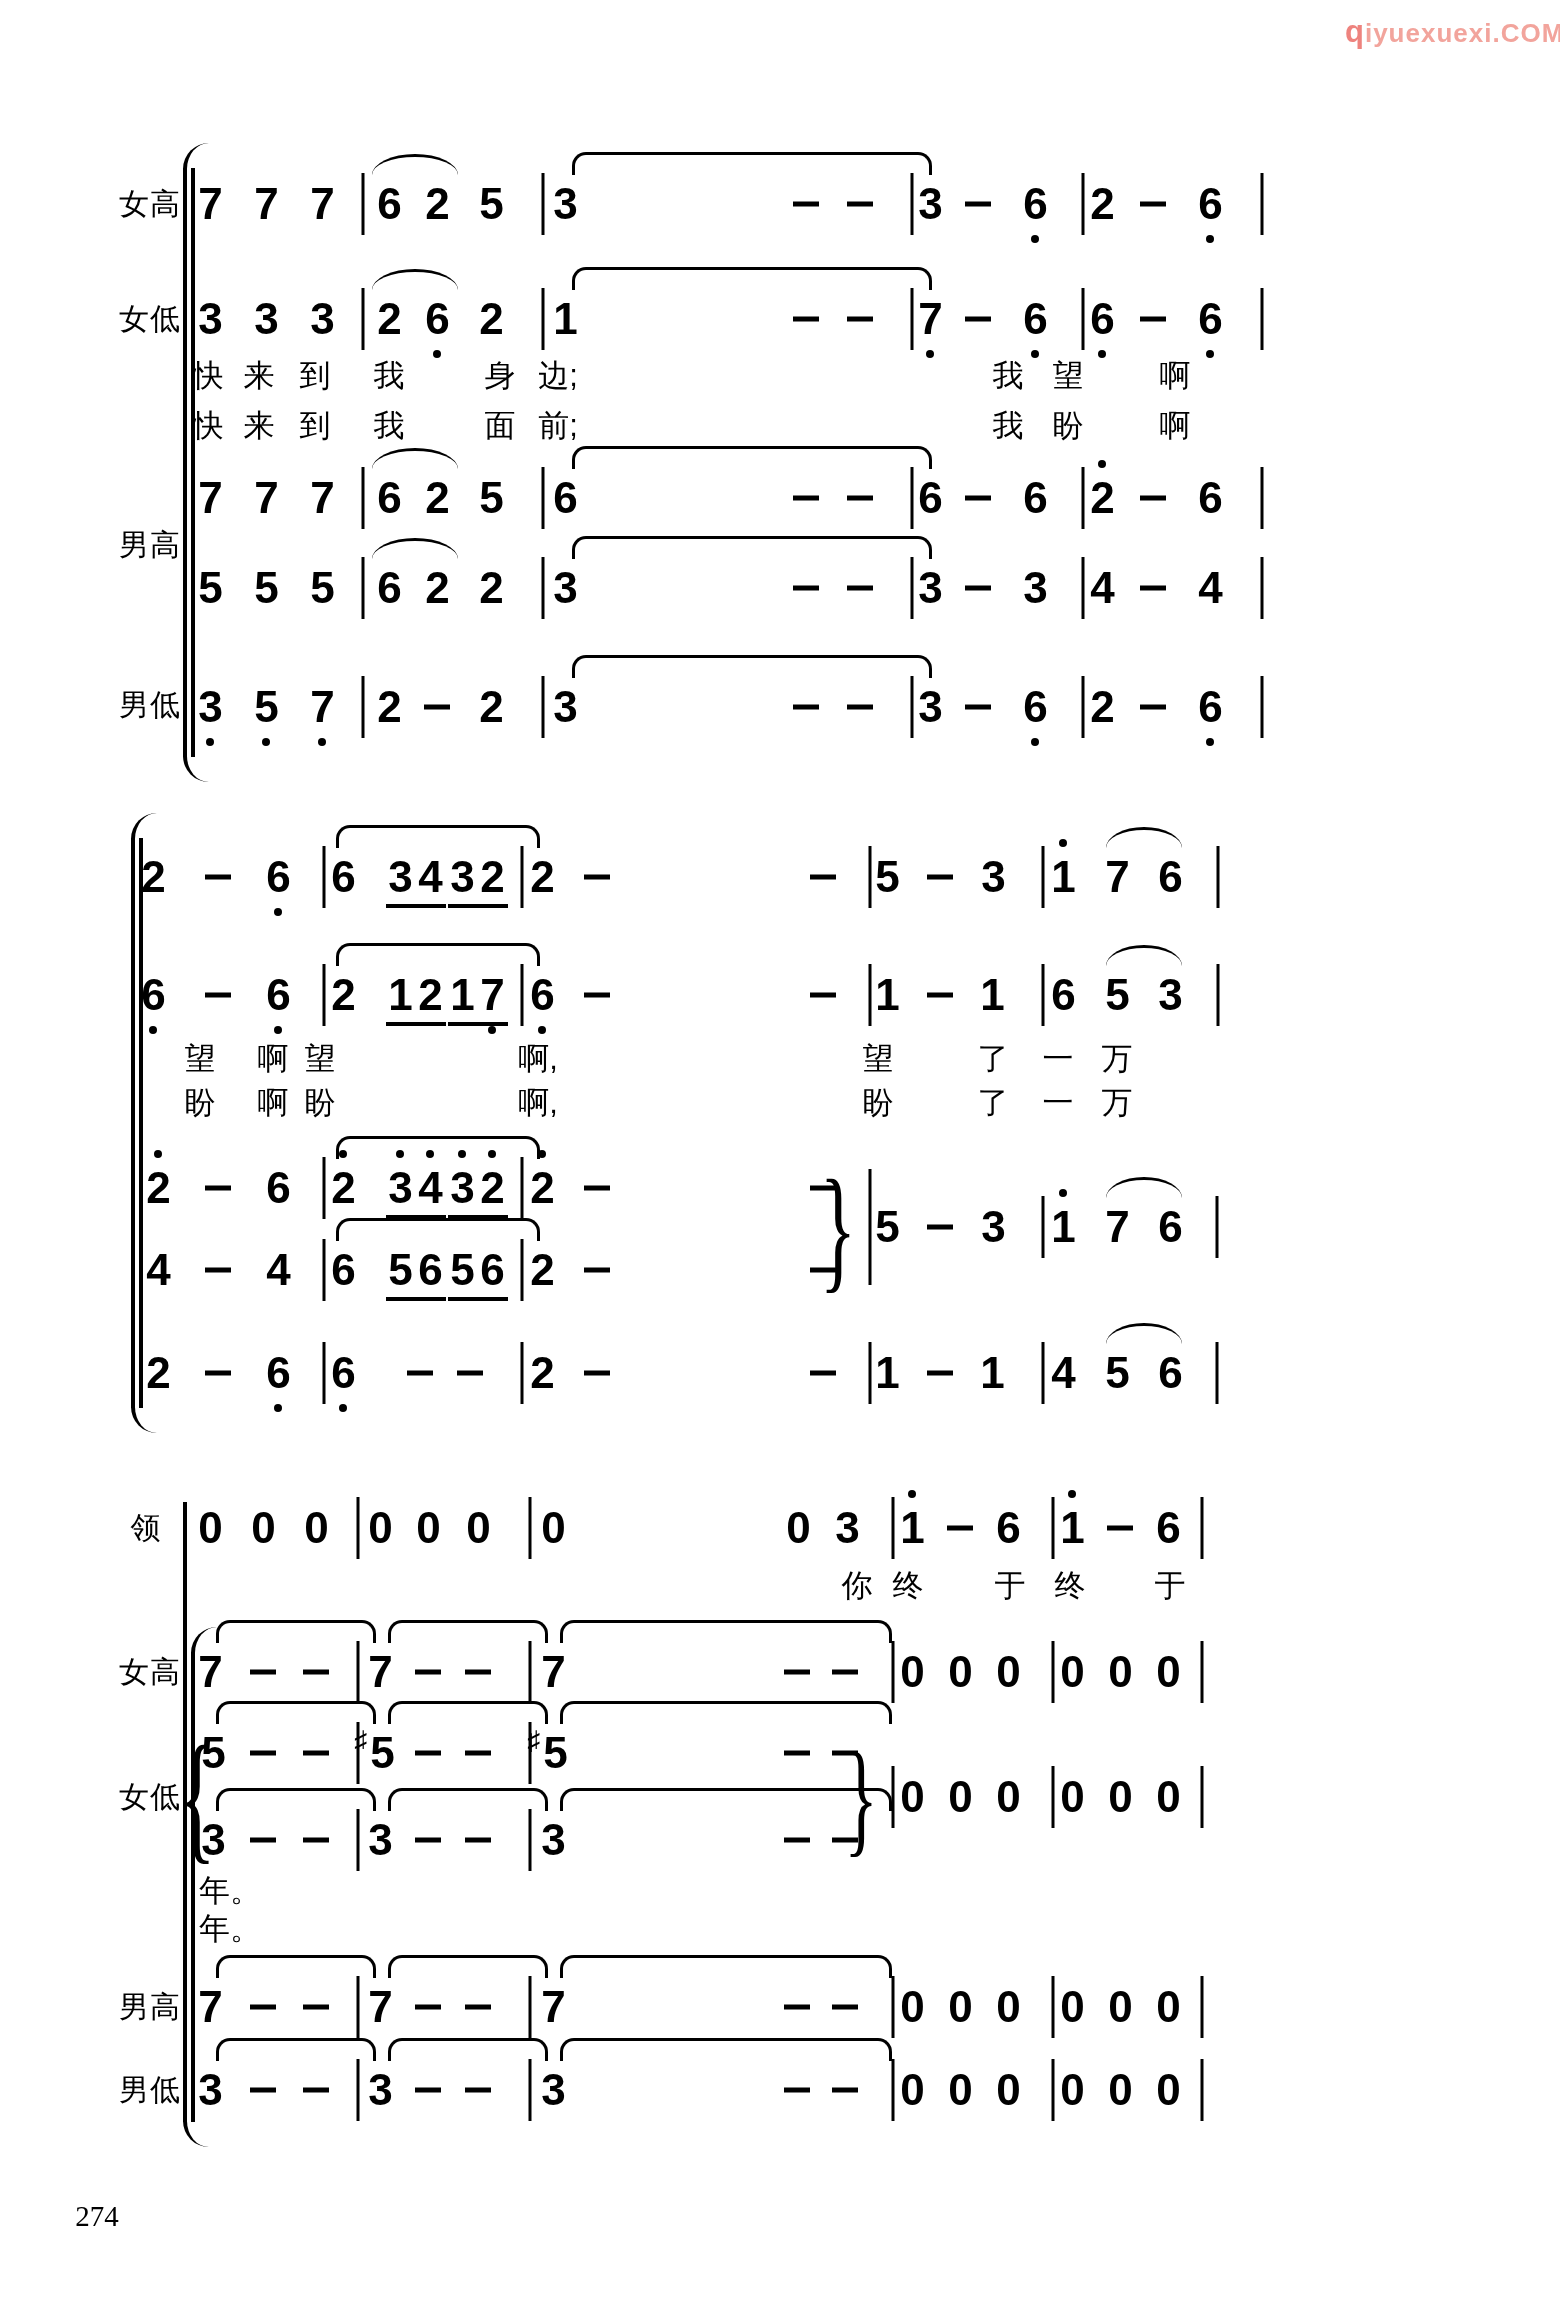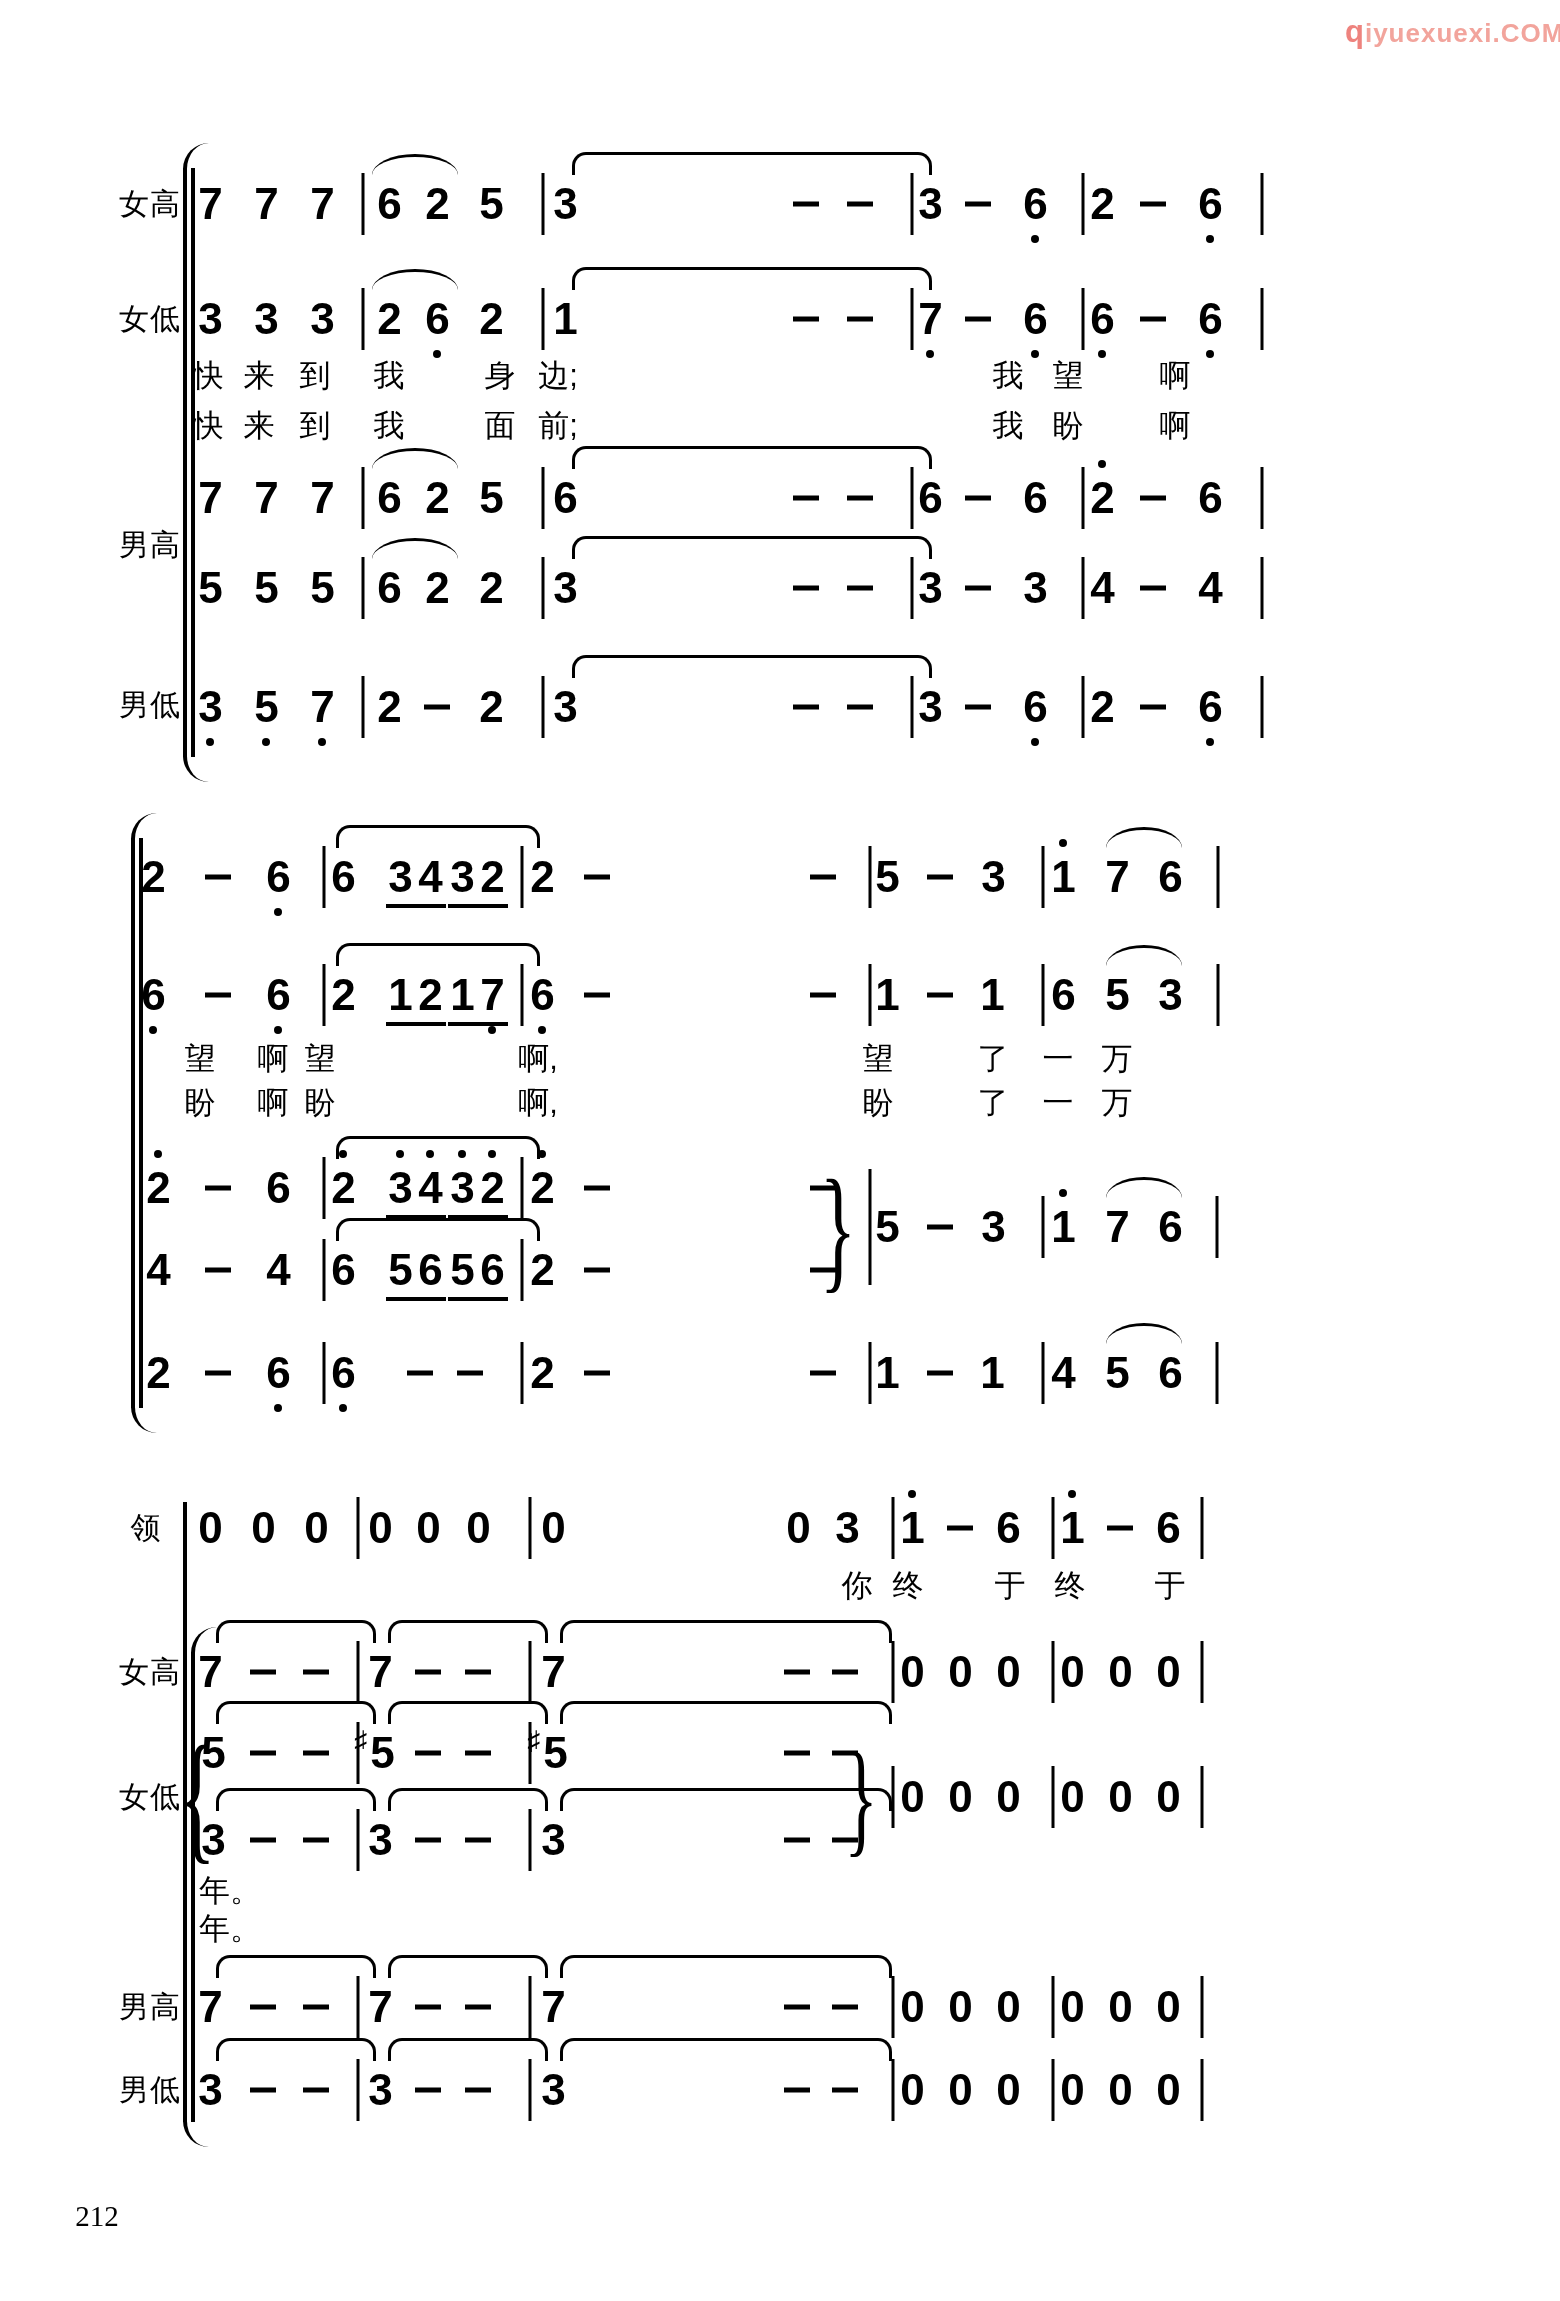--- a/index.html
+++ b/index.html
@@ -28,21 +28,21 @@
       color:#f2a49c;font-weight:700;white-space:nowrap;}
   .wm .lead{color:#ee837e;font-size:31px;}
   .pgnum{position:absolute;left:97px;top:2216px;font-family:"Liberation Serif","DejaVu Serif",serif;
          font-size:29px;transform:translate(-50%,-50%);}
 </style>
 </head>
 <body>
 
 <div class="page" id="page">
   <div class="wm"><span class="lead">q</span><span>iyuexuexi.COM</span></div>
-  <div class="pgnum">212</div>
+  <div class="pgnum">274</div>
 <div class="sysline" style="left: 183px; top: 168px; height: 589px;"></div>
     <div class="curlT" style="left: 183px; top: 143px;"></div>
     <div class="curlB" style="left: 183px; top: 756px;"></div>
     <div class="sysline" style="left: 191px; top: 168px; height: 589px;"></div>
     <div class="lab" style="left: 150px; top: 204px;">女高</div>
     <div class="lab" style="left: 150px; top: 319px;">女低</div>
     <div class="lab" style="left: 150px; top: 545px;">男高</div>
     <div class="lab" style="left: 150px; top: 705px;">男低</div>
     <div class="num" style="left: 210px; top: 204px;">7</div>
     <div class="num" style="left: 266px; top: 204px;">7</div>

